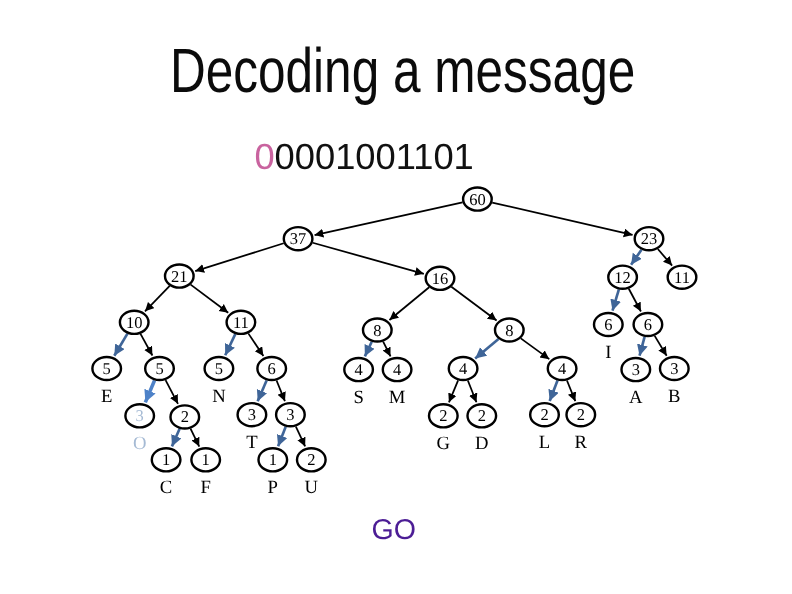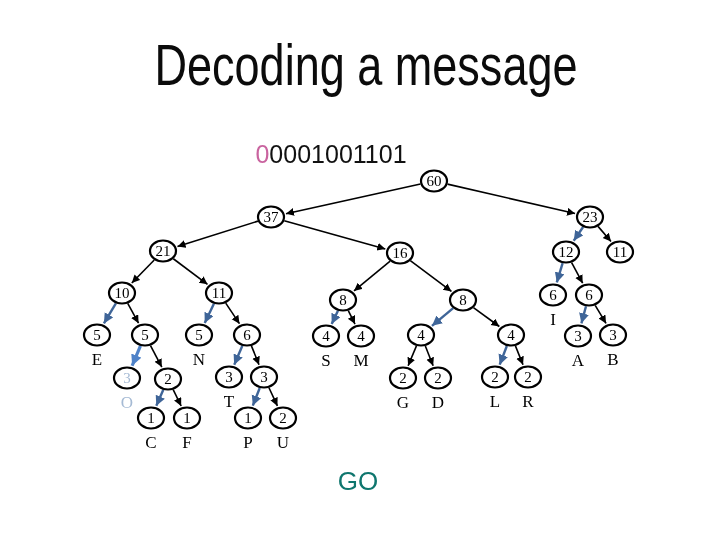--- a/index.html
+++ b/index.html
@@ -8,21 +8,21 @@
     overflow:hidden; font-family:"Liberation Sans", sans-serif;
   }
   .title {
     position:absolute; left:366px; top:36px;
     transform:translateX(-50%) scaleX(0.79);
     font-size:57px; line-height:1.05; color:#0b0b0b; white-space:nowrap;
   }
   .bits {
     position:absolute; left:331px; top:124px;
     transform:translateX(-50%);
-    font-size:25px; color:#111111; white-space:nowrap; letter-spacing:0px;margin-top:16px;
+    font-size:33px; color:#111111; white-space:nowrap; letter-spacing:0px;
   }
   .tree { position:absolute; left:0; top:0; }
   .tree text { font-family:"Liberation Serif", serif; }
   .decoded {
     position:absolute; left:358px; top:466px;
     transform:translateX(-50%);
     font-size:26px; white-space:nowrap;
   }
 </style>
 </head>
@@ -161,14 +161,14 @@
       <text x="187" y="423" text-anchor="middle" font-size="15" fill="#000000">1</text>
       <text x="187" y="448" text-anchor="middle" font-size="17" fill="#000000">F</text>
       <ellipse cx="248" cy="418" rx="13" ry="10.5" fill="#ffffff" stroke="#000000" stroke-width="2.2"></ellipse>
       <text x="248" y="423" text-anchor="middle" font-size="15" fill="#000000">1</text>
       <text x="248" y="448" text-anchor="middle" font-size="17" fill="#000000">P</text>
       <ellipse cx="283" cy="418" rx="13" ry="10.5" fill="#ffffff" stroke="#000000" stroke-width="2.2"></ellipse>
       <text x="283" y="423" text-anchor="middle" font-size="15" fill="#000000">2</text>
       <text x="283" y="448" text-anchor="middle" font-size="17" fill="#000000">U</text>
     </svg>
 
-  <div class="decoded" style="color: #0f766e;">GO</div>
+  <div class="decoded" style="color: #4c1d95;">GO</div>
 </div>
 
 </body></html>

